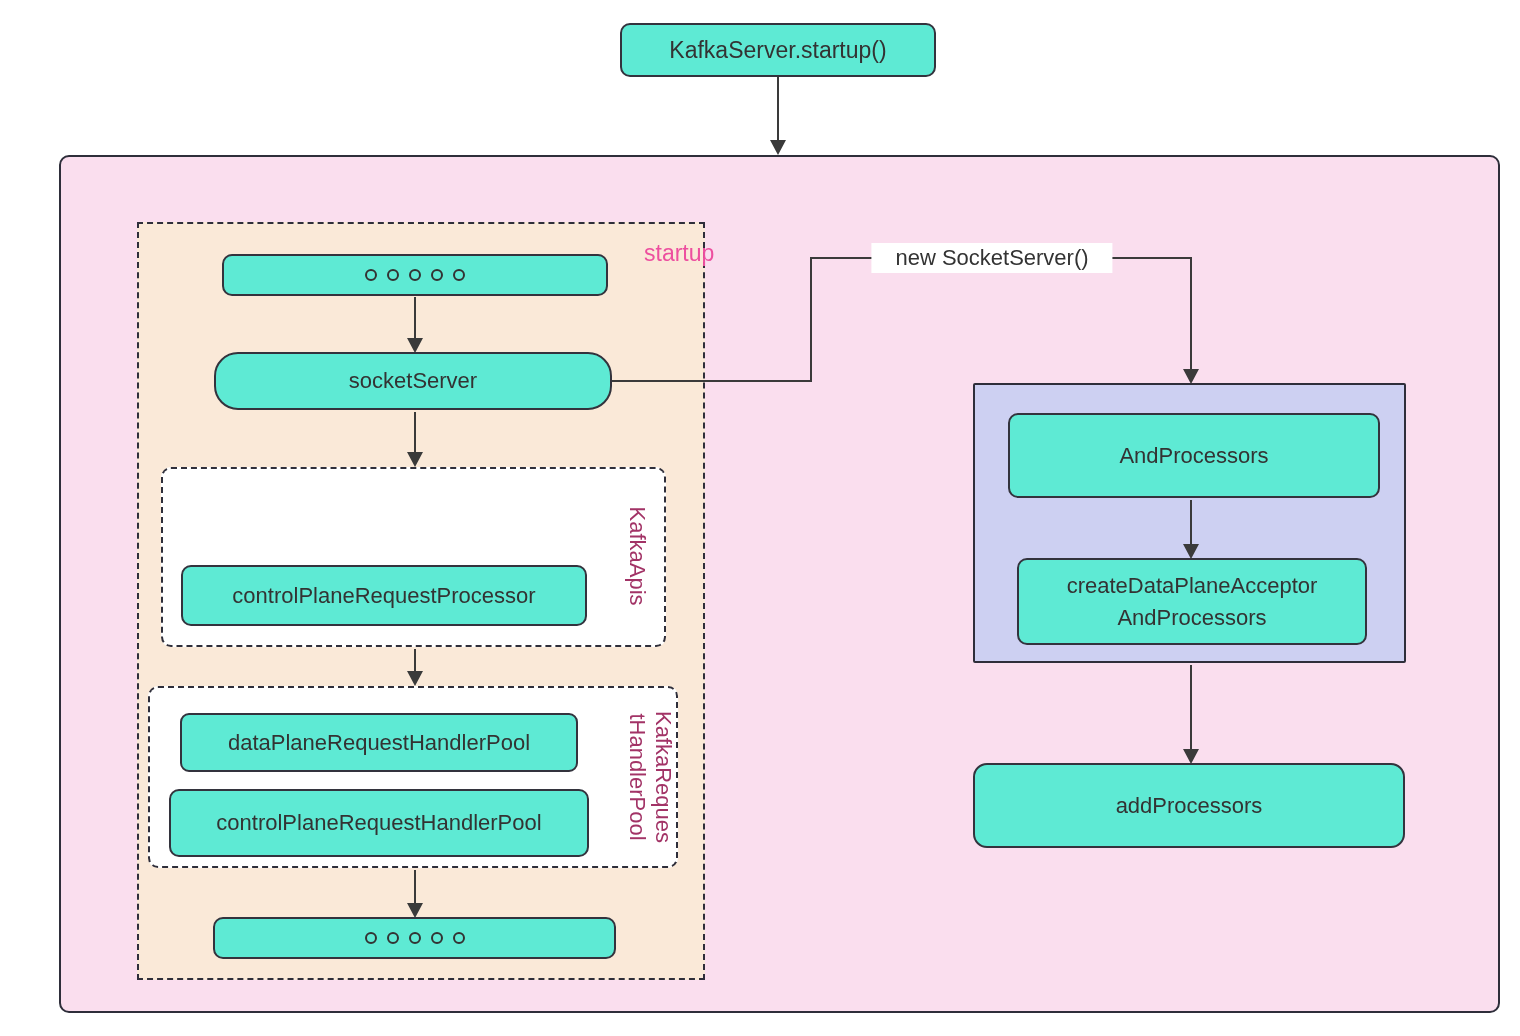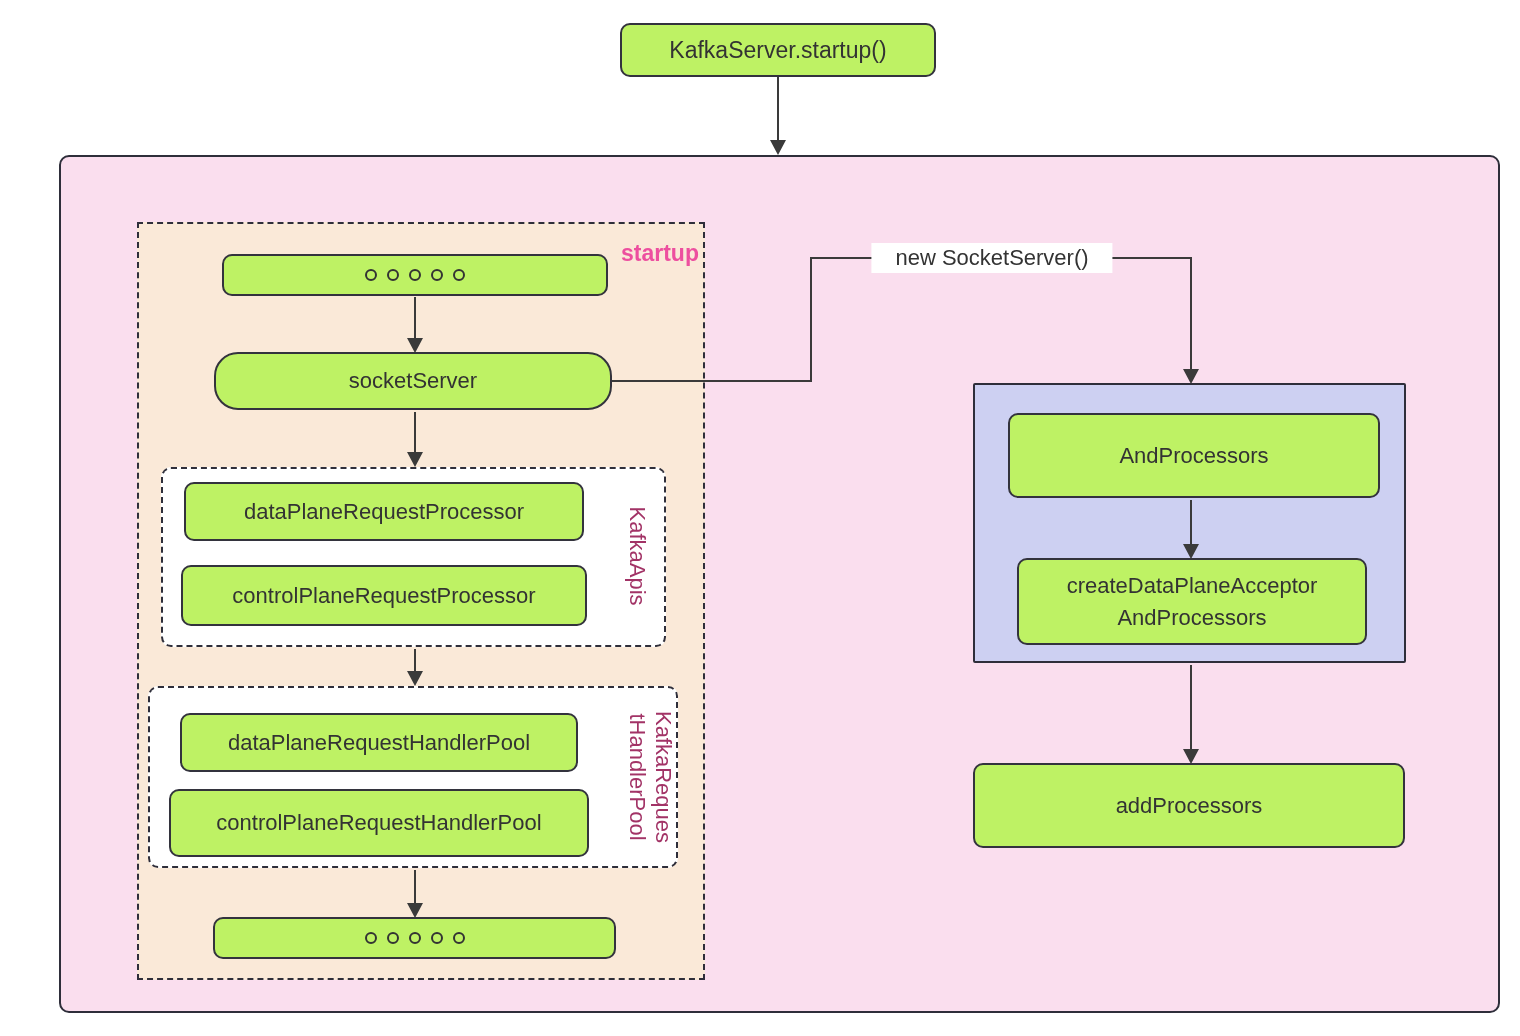--- a/index.html
+++ b/index.html
@@ -3,21 +3,21 @@
 <meta charset="utf-8">
 <style>
   html,body { margin:0; padding:0; background:#ffffff; }
   .stage {
     position:relative; width:1520px; height:1036px;
     font-family:"Liberation Sans", sans-serif; color:#333333;
     overflow:hidden; background:#ffffff;
   }
   .node {
     position:absolute; box-sizing:border-box;
-    background:#bef264; border:2px solid #33333d; border-radius:10px;
+    background:#5eead4; border:2px solid #33333d; border-radius:10px;
     display:flex; align-items:center; justify-content:center;
     font-size:22px; color:#333333; text-align:center;
   }
   .node.multiline { flex-direction:column; line-height:1.45; }
   .container {
     position:absolute; box-sizing:border-box; border:2px solid #2e2e3a;
   }
   .dashed { border-style:dashed; }
   .line { position:absolute; background:#3a3a3a; }
   .head-down {
@@ -51,21 +51,21 @@
   <div class="node" style="left:620px; top:23px; width:316px; height:54px; border-width:2.5px; font-size:23px;">
     <span>KafkaServer.startup()</span>
   </div>
 
   <div class="line" style="left:777px; top:77px; width:2px; height:65px;"></div>
   <div class="head-down" style="left:770px; top:140px;"></div>
 
   <div class="container" style="left:59px; top:155px; width:1441px; height:858px; background:#fadeee; border-radius:10px;"></div>
 
   <div class="container dashed" style="left:137px; top:222px; width:568px; height:758px; background:#fae9d8;"></div>
-  <div class="group-caption" style="left:621px; top:240px;font-weight:bold;">startup</div>
+  <div class="group-caption" style="left:644px; top:240px;">startup</div>
 
   <div class="node" style="left:222px; top:254px; width:386px; height:42px;">
     <span class="dots">
       <i class="dot"></i>
       <i class="dot"></i>
       <i class="dot"></i>
       <i class="dot"></i>
       <i class="dot"></i>
     </span>
   </div>
@@ -74,33 +74,30 @@
   <div class="head-down" style="left:407px; top:338px;"></div>
 
   <div class="node" style="left:214px; top:352px; width:398px; height:58px;border-radius:24px;">
     <span>socketServer</span>
   </div>
 
   <div class="line" style="left:414px; top:412px; width:2px; height:40px;"></div>
   <div class="head-down" style="left:407px; top:452px;"></div>
 
   <div class="container dashed" style="left:161px; top:467px; width:505px; height:180px; background:#ffffff; border-radius:10px;"></div>
-  <div class="node" style="left:184px; top:482px; width:400px; height:59px;">
-    <span>dataPlaneRequestProcessor</span>
-  </div>
   <div class="node" style="left:181px; top:565px; width:406px; height:61px;">
     <span>controlPlaneRequestProcessor</span>
   </div>
   <div class="v-label" style="left:637px; top:556px;">KafkaApis</div>
 
   <div class="line" style="left:414px; top:649px; width:2px; height:22px;"></div>
   <div class="head-down" style="left:407px; top:671px;"></div>
 
   <div class="container dashed" style="left:148px; top:686px; width:530px; height:182px; background:#ffffff; border-radius:10px;"></div>
-  <div class="node" style="left:180px; top:713px; width:398px; height:59px;">
+  <div class="node" style="left:180px; top:713px; width:398px; height:59px;border-radius:9px;">
     <span>dataPlaneRequestHandlerPool</span>
   </div>
   <div class="node" style="left:169px; top:789px; width:420px; height:68px;">
     <span>controlPlaneRequestHandlerPool</span>
   </div>
   <div class="v-label" style="left:650px; top:777px;">
     <div>KafkaReques</div>
     <div>tHandlerPool</div>
   </div>
 
@@ -134,17 +131,17 @@
   <div class="head-down" style="left:1183px; top:544px;"></div>
 
   <div class="node multiline" style="left:1017px; top:558px; width:350px; height:87px;text-align:right;">
     <span>createDataPlaneAcceptor</span>
     <span>AndProcessors</span>
   </div>
 
   <div class="line" style="left:1190px; top:665px; width:2px; height:84px;"></div>
   <div class="head-down" style="left:1183px; top:749px;"></div>
 
-  <div class="node" style="left:973px; top:763px; width:432px; height:85px;">
+  <div class="node" style="left:973px; top:763px; width:432px; height:85px;border-radius:14px;">
     <span>addProcessors</span>
   </div>
 
 </div>
 
 </body></html>

